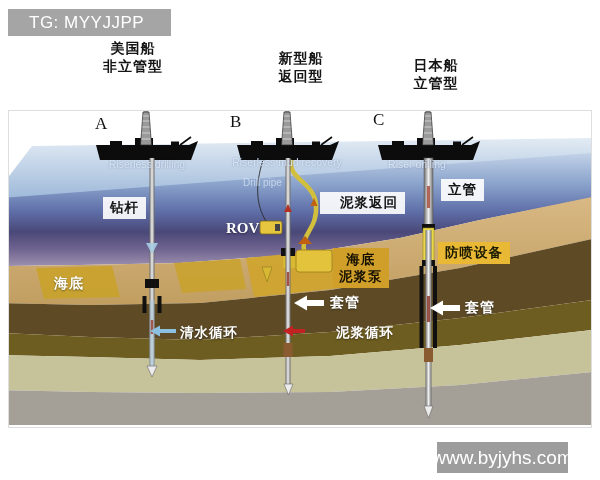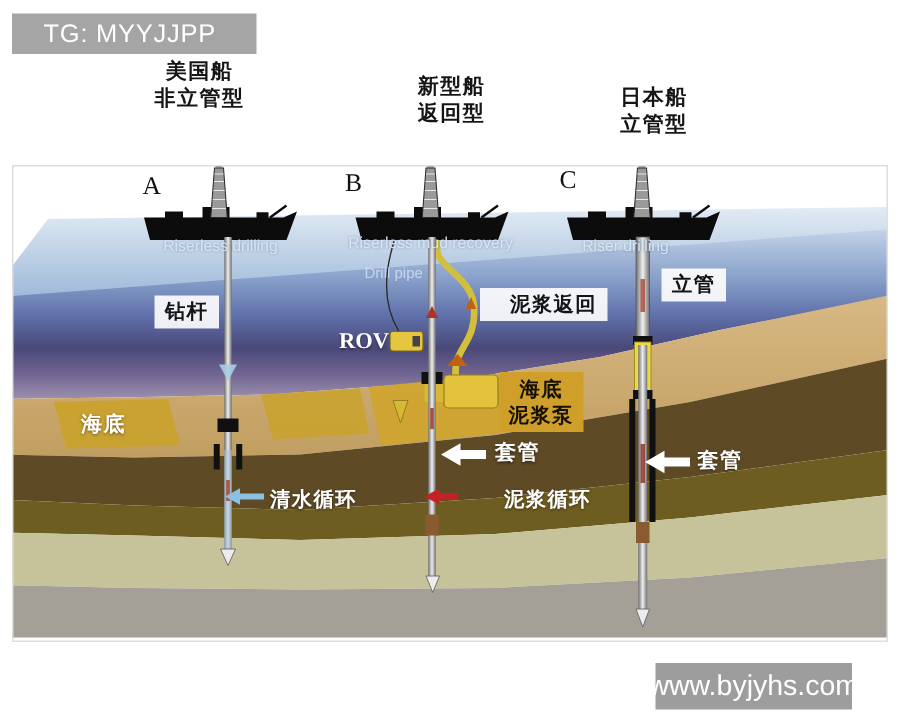--- a/index.html
+++ b/index.html
@@ -179,20 +179,21 @@
 
   <div class="caption" style="left:147px;top:158px;">Riserless drilling</div>
   <div class="caption" style="left:287px;top:156px;">Riserless mud recovery</div>
   <div class="caption" style="left:417px;top:158px;">Riser drilling</div>
   <div class="caption-faint" style="left:243px;top:177px;">Drill pipe</div>
 
   <div class="tagbox" style="left:103px;top:178px;margin-top:19px;">钻杆</div>
   <div class="rovtxt" style="left:226px;top:220px;">ROV</div>
   <div class="tagbox" style="left:320px;top:192px;padding-left:20px;">泥浆返回</div>
   <div class="tagbox" style="left:441px;top:179px;">立管</div>
+  <div class="goldbox" style="left:438px;top:242px;">防喷设备</div>
   <div class="pumpbox" style="left:333px;top:248px;">
     <div>海底</div>
     <div>泥浆泵</div>
   </div>
   <div class="plain" style="left:54px;top:277px;font-size:14px;">海底</div>
   <div class="plain" style="left:330px;top:296px;font-size:14px;">套管</div>
   <div class="plain" style="left:465px;top:301px;font-size:14px;">套管</div>
   <div class="plain" style="left:308px;top:326px;margin-left:28px;">泥浆循环</div>
   <div class="plain" style="left:180px;top:326px;">清水循环</div>
 

